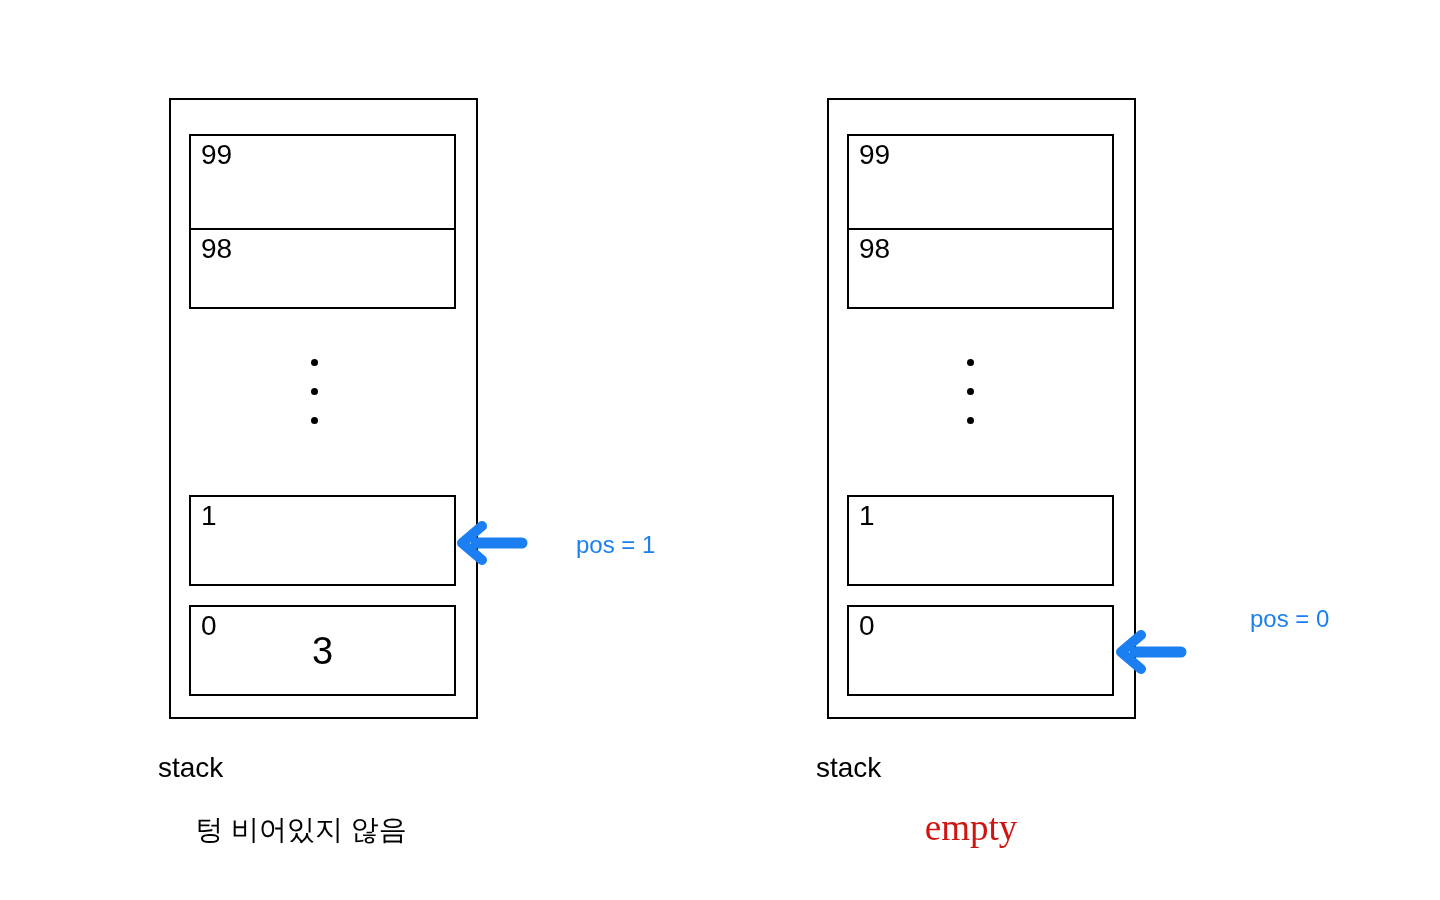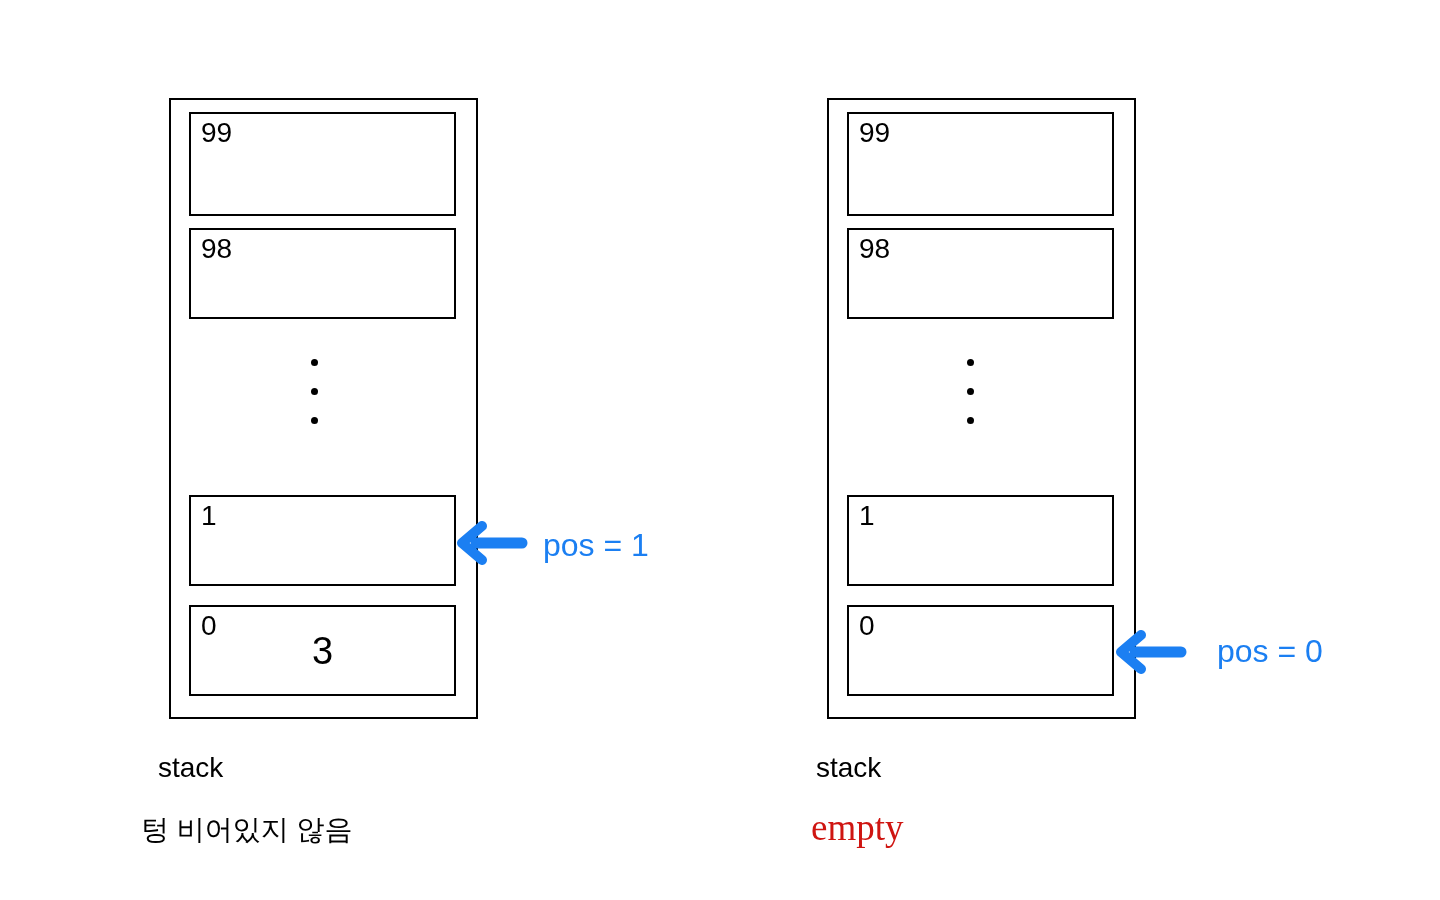--- a/index.html
+++ b/index.html
@@ -33,22 +33,22 @@
     width: 267px;
     border: 2.5px solid #000;
     box-sizing: border-box;
     background: #fff;
     display: flex;
     align-items: center;
     justify-content: center;
   }
   .left-col  .slot { left: 189px; }
   .right-col .slot { left: 847px; }
-  .slot-99 { top: 112px; height: 104px; }
-  .slot-98 { top: 228px; height: 91px; }
+  .slot-99 { top: 134px; height: 104px; }
+  .slot-98 { top: 228px; height: 81px; }
   .slot-1  { top: 495px; height: 91px; }
   .slot-0  { top: 605px; height: 91px; }
 
   .slot-index {
     position: absolute;
     top: 4px;
     left: 10px;
     font-size: 28px;
     line-height: 30px;
   }
@@ -83,21 +83,21 @@
     text-align: left;
     font-size: 28px;
     line-height: 34px;
   }
   .caption-left  { left: 158px; }
   .caption-right { left: 816px; }
 
   .status {
     position: absolute;
     width: 320px;
-    text-align: left;
+    text-align: center;
   }
   .status-left {
     left: 141px;
     top: 813px;
     font-size: 28px;
     line-height: 34px;
     color: #000;
   }
   .status-right {
     left: 811px;
@@ -112,27 +112,28 @@
     position: absolute;
     width: 72px;
     height: 44px;
   }
   .arrow-left  { left: 456px; top: 521px; }
   .arrow-right { left: 1115px; top: 630px; }
   .pointer-arrow svg { display: block; }
 
   .pos-label {
     position: absolute;
-    font-size: 32px;
+    font-size: 24px;
     line-height: 34px;
     color: var(--accent, #1b7ff2);
     white-space: nowrap;
+    margin-left: 33px;
   }
   .pos-label-left  { left: 543px;  top: 528px; }
-  .pos-label-right { left: 1217px; top: 634px; }
+  .pos-label-right { left: 1217px; top: 602px; }
 </style>
 </head>
 <body>
 
 <div class="canvas">
 
   <div class="left-col">
     <div class="outer-box outer-left"></div>
 
     <div class="slot slot-99">

